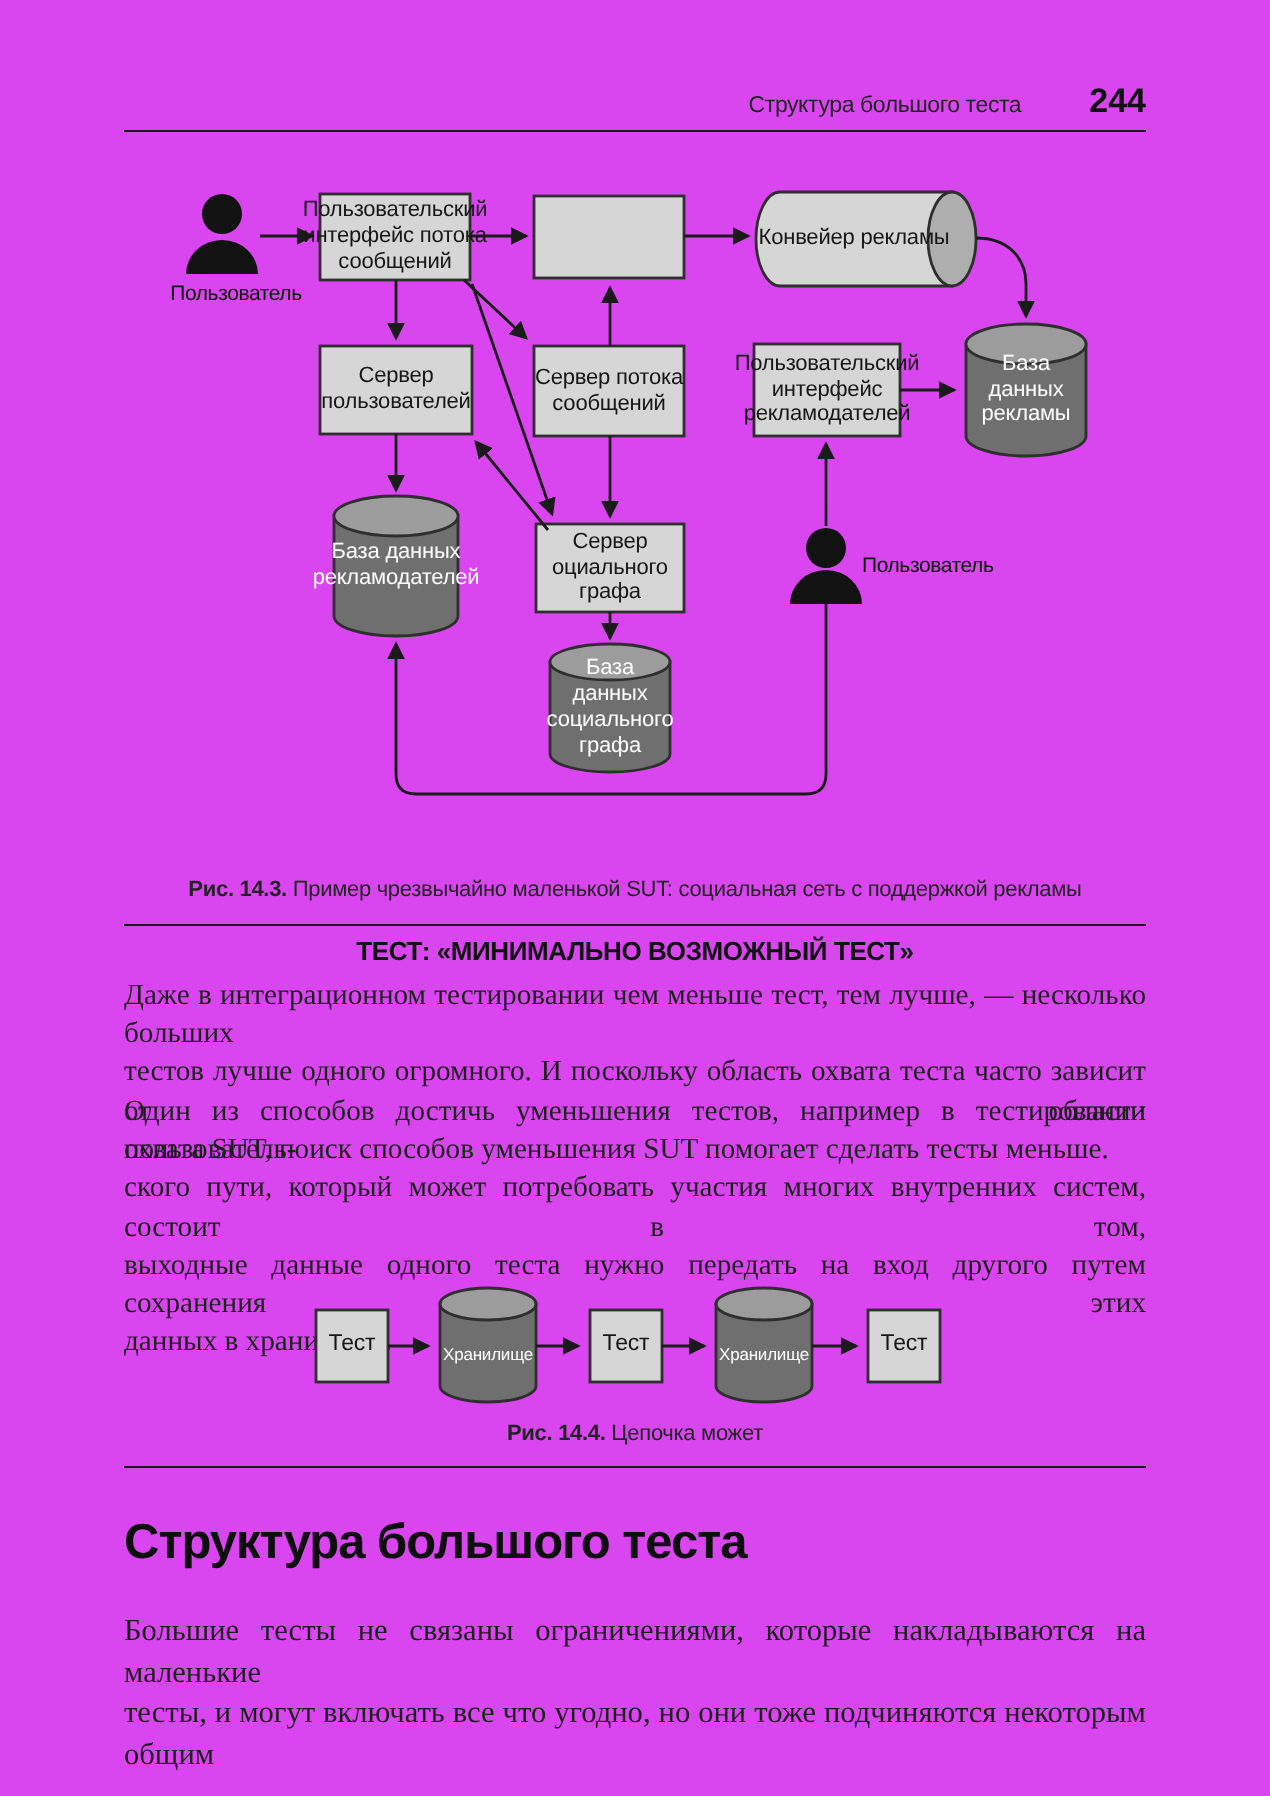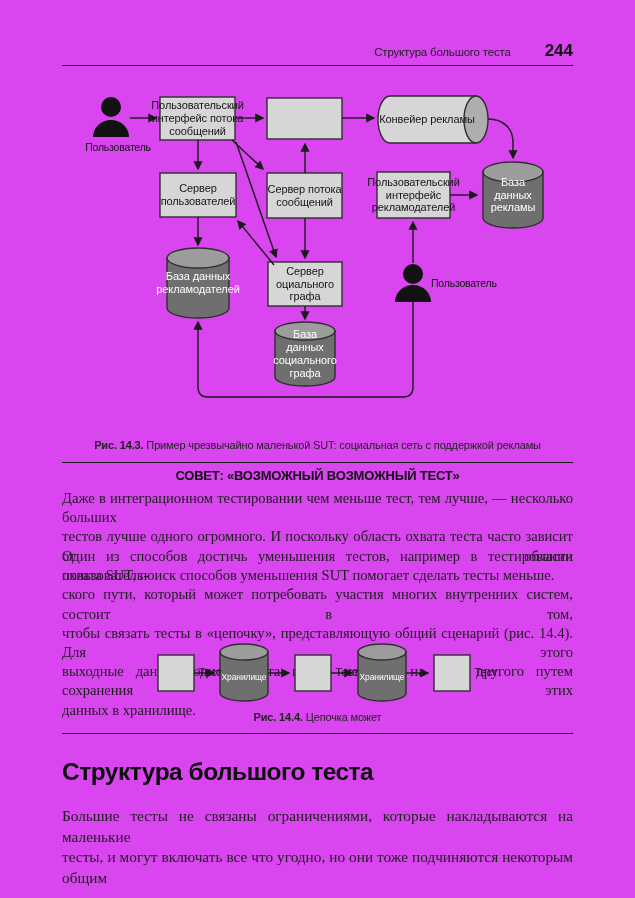--- a/index.html
+++ b/index.html
@@ -48,21 +48,21 @@
   }
   .serif-para{
     position:absolute;left:0;width:511px;
     font-family:"Liberation Serif",serif;font-size:14.6px;color:#1d1d1d;
   }
   .tip-para-1{top:26px;}
   .tip-para-2{top:84px;}
   .jline{text-align:justify;text-align-last:justify;line-height:19.2px;}
   .jlast{text-align:left;line-height:19.2px;}
   .fig-144{position:absolute;top:178px;left:0;width:511px;height:62px;}
-  .test-label{font-size:11.5px;letter-spacing:-0.1px;padding-left:34px;}
+  .test-label{font-size:11.5px;letter-spacing:-0.1px;}
   .storage-label{font-size:8.5px;}
   .caption-144{position:absolute;top:248px;left:0;width:511px;text-align:center;
     font-size:11px;color:#222;letter-spacing:-0.15px;}
   
   .section-title{
     position:absolute;top:758px;left:62px;width:511px;margin:0;
     font-size:24.5px;font-weight:700;letter-spacing:-0.5px;color:#0e0e0e;
   }
   .body-para{
     position:absolute;top:806px;left:62px;width:511px;
@@ -150,32 +150,31 @@
 
     <div class="actor-label center" style="left:14px;top:52px;width:88px;height:14px;">Пользователь</div>
     <div class="actor-label" style="left:371px;top:188px;width:95px;height:14px;">Пользователь</div>
   </div>
 
   <div class="caption caption-143">
     <span class="cap-b">Рис. 14.3.</span><span> Пример чрезвычайно маленькой SUT: социальная сеть с поддержкой рекламы</span>
   </div>
 
   <section class="tip">
-    <div class="tip-title">СОВЕТ: «ВОЗМОЖНЫЙ ВОЗМОЖНЫЙ ТЕСТ»</div>
+    <div class="tip-title">ТЕСТ: «МИНИМАЛЬНО ВОЗМОЖНЫЙ ТЕСТ»</div>
 
     <div class="serif-para tip-para-1">
       <div class="jline">Даже в интеграционном тестировании чем меньше тест, тем лучше, — несколько больших</div>
       <div class="jline">тестов лучше одного огромного. И поскольку область охвата теста часто зависит от области</div>
       <div class="jlast">охвата SUT, поиск способов уменьшения SUT помогает сделать тесты меньше.</div>
     </div>
 
     <div class="serif-para tip-para-2">
       <div class="jline">Один из способов достичь уменьшения тестов, например в тестировании пользователь-</div>
       <div class="jline">ского пути, который может потребовать участия многих внутренних систем, состоит в том,</div>
-      <div class="jline">чтобы связать тесты в «цепочку», представляющую общий сценарий (рис. 14.4). Для этого</div>
       <div class="jline">выходные данные одного теста нужно передать на вход другого путем сохранения этих</div>
       <div class="jlast">данных в хранилище.</div>
     </div>
 
     <div class="fig fig-144">
       <svg width="511" height="62" viewBox="0 0 511 62">
         <defs>
           <marker id="arr2" viewBox="0 0 10 10" refX="8.5" refY="5" markerWidth="6.5" markerHeight="6.5" orient="auto-start-reverse">
             <path d="M0,0 L10,5 L0,10 z" fill="#1a1a1a"></path>
           </marker>

